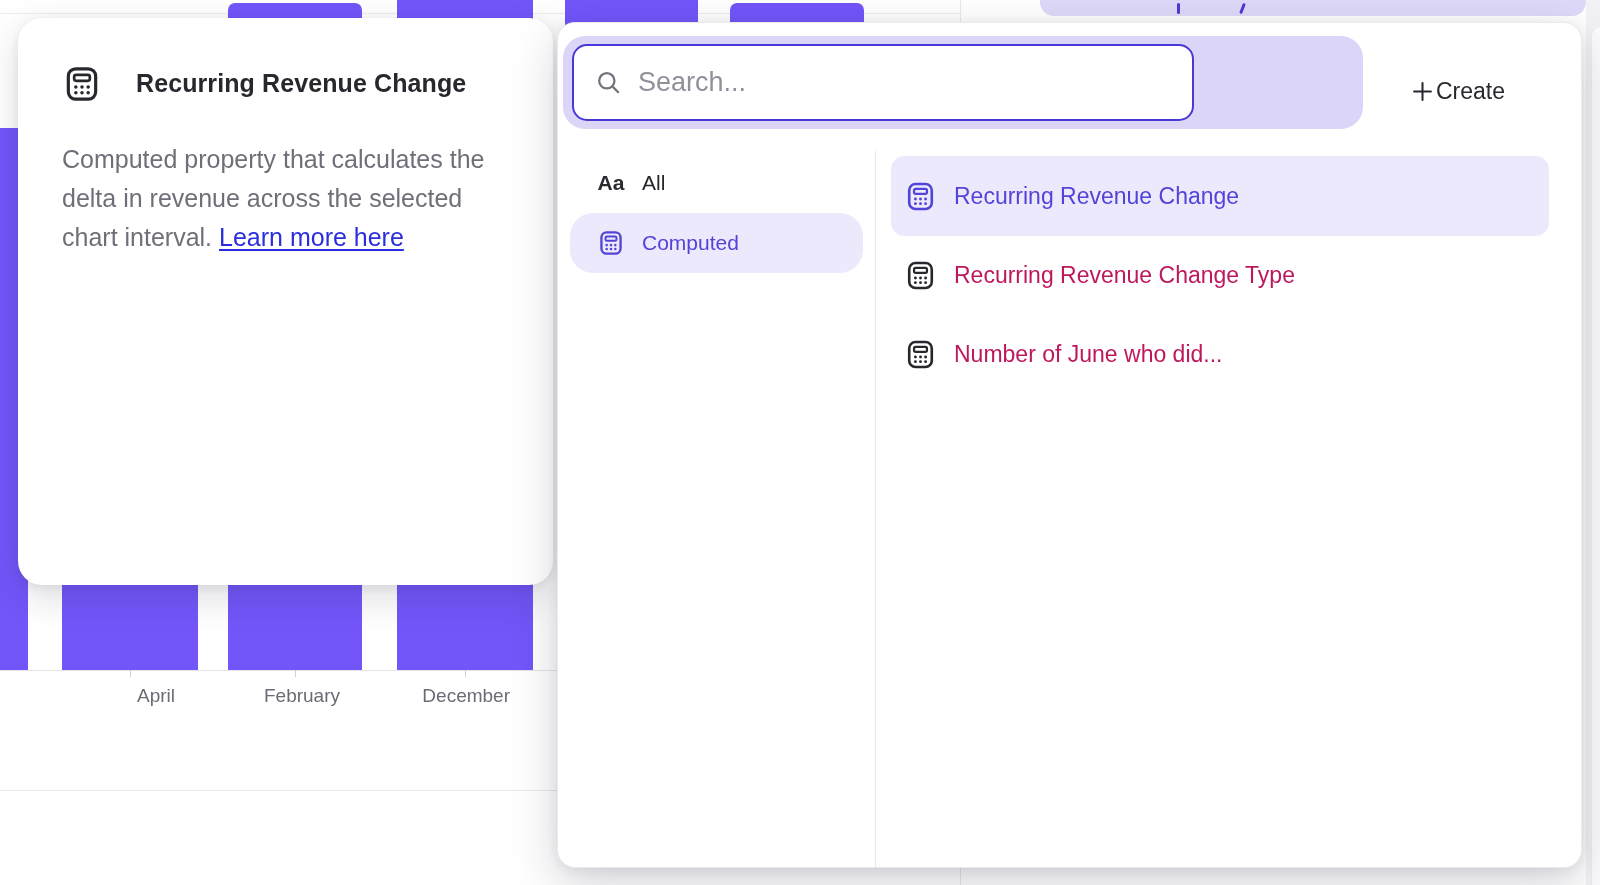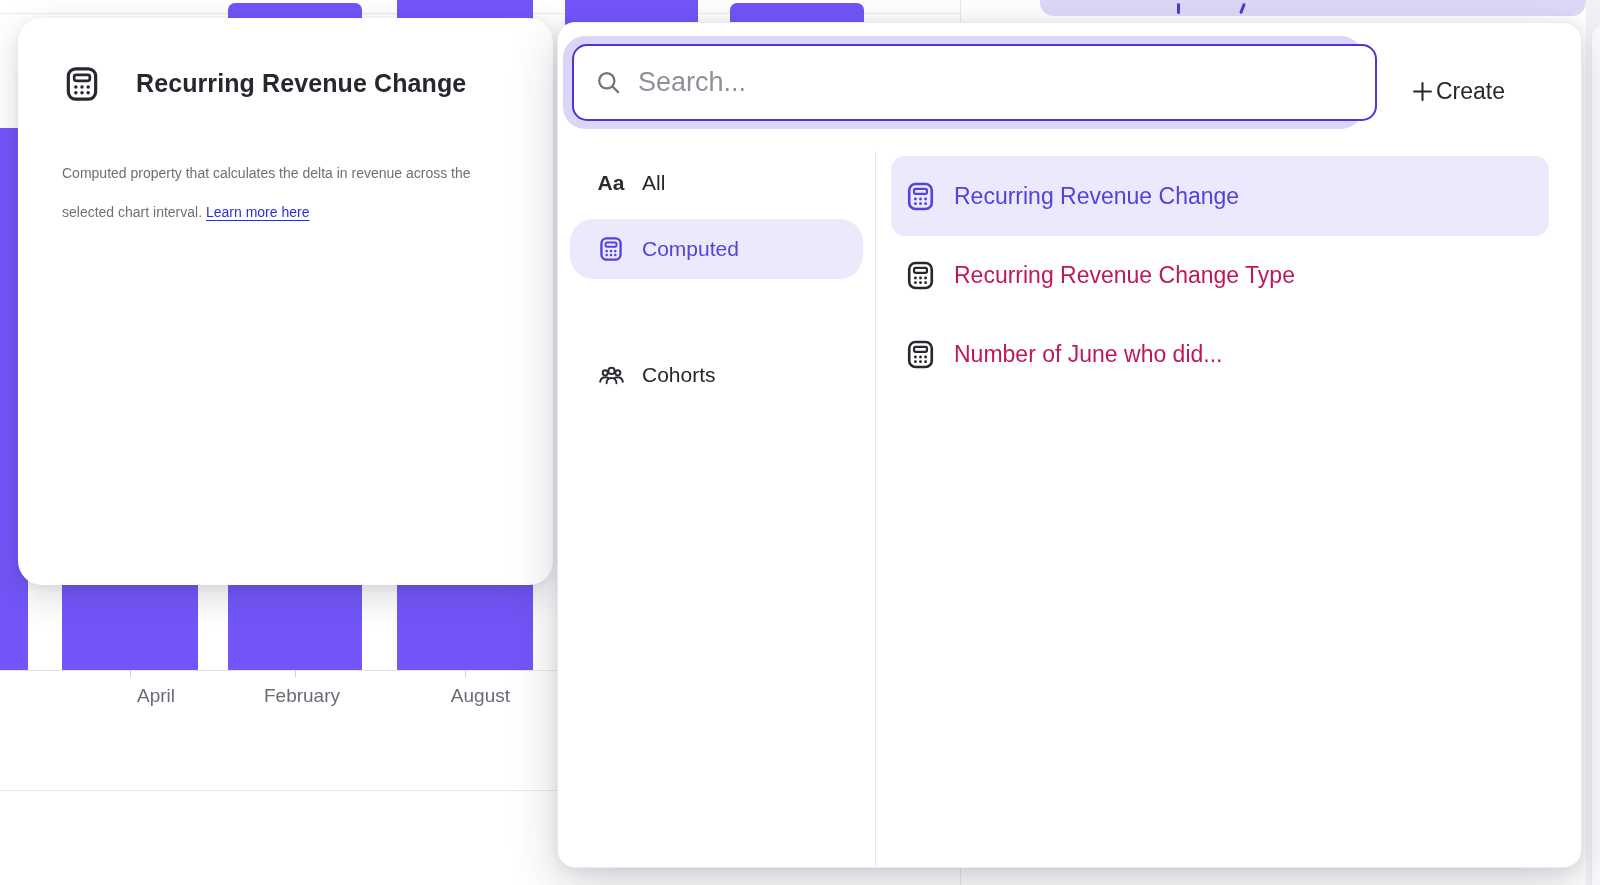--- a/index.html
+++ b/index.html
@@ -24,30 +24,30 @@
   .chip .frag{position:absolute;top:19px;width:3px;height:11px;background:#4b3ad6;border-radius:2px;}
   .chip .frag.f1{left:137px;}
   .chip .frag.f2{left:201px;transform:rotate(21deg);}
   
   .card{
     position:absolute;left:18px;top:18px;width:535px;height:567px;background:#ffffff;
     border-radius:24px;box-shadow:0 12px 36px rgba(35,35,60,.16),0 2px 10px rgba(35,35,60,.08);
   }
   .card .cal-icon{position:absolute;left:44px;top:46px;width:40px;height:40px;color:#27272e;}
   .card .title{position:absolute;left:118px;top:51px;font-size:25px;font-weight:700;color:#27272e;letter-spacing:.1px;}
-  .card .desc{position:absolute;left:44px;top:136px;width:436px;font-size:14px;line-height:39px;color:#6f6f79;}
+  .card .desc{position:absolute;left:44px;top:122px;width:436px;font-size:25px;line-height:39px;color:#6f6f79;}
   .card .desc a{color:#2b2ede;text-decoration:underline;text-underline-offset:3px;cursor:pointer;}
   
   .modal{
     position:absolute;left:557px;top:22px;width:1025px;height:846px;background:#ffffff;
     border-radius:18px;border:1px solid #e9e9ee;
     box-shadow:0 16px 48px rgba(35,35,60,.20),0 2px 12px rgba(35,35,60,.08);
   }
   .search-halo{position:absolute;left:5px;top:13px;width:800px;height:93px;background:#dbd5f8;border-radius:22px;}
-  .search-box{position:absolute;left:9px;top:8px;width:805px;height:77px;background:#ffffff;border:2px solid #4838d8;border-radius:15px;display:flex;align-items:center;}
+  .search-box{position:absolute;left:9px;top:8px;width:622px;height:77px;background:#ffffff;border:2px solid #4838d8;border-radius:15px;display:flex;align-items:center;}
   .search-box .mag{width:27px;height:27px;margin-left:21px;color:#73737d;flex:0 0 auto;}
   .search-box input{
     flex:1;border:none;outline:none;background:transparent;margin-left:14px;margin-right:10px;
     font-family:"Liberation Sans",sans-serif;font-size:27px;color:#27272e;
   }
   .search-box input::placeholder{color:#90909a;opacity:1;}
   .create-btn{position:absolute;left:843px;top:40px;height:56px;display:flex;align-items:center;cursor:pointer;padding:0 8px;}
   .create-btn .plus{width:27px;height:27px;color:#27272e;}
   .create-btn .lbl{font-size:23px;font-weight:500;color:#27272e;}
   .col-divider{position:absolute;left:317px;top:128px;width:1px;height:717px;background:#e8e8ec;}
@@ -87,21 +87,21 @@
   <div class="bar" style="left:397px;top:-12px;width:136px;height:682px;"></div>
   <div class="bar" style="left:565px;top:-12px;width:133px;height:40px;"></div>
   <div class="bar rounded" style="left:730px;top:3px;width:134px;height:25px;"></div>
 
   <div class="axis-line"></div>
   <div class="tick" style="left:130px;"></div>
   <div class="tick" style="left:295px;"></div>
   <div class="tick" style="left:465px;"></div>
   <span class="month-label" style="left:85px;">April</span>
   <span class="month-label" style="left:250px;">February</span>
-  <span class="month-label" style="left:420px;">August</span>
+  <span class="month-label" style="left:420px;">December</span>
   <div class="bottom-divider"></div>
 
   <div class="card">
     <div class="cal-icon">
       <svg viewBox="0 0 24 24" width="40" height="40" fill="none" stroke="currentColor">
         <rect x="3.8" y="2.9" width="16.4" height="18.2" rx="4.4" stroke-width="1.9"></rect>
         <rect x="7.3" y="6.5" width="9.4" height="3.6" rx="1.2" stroke-width="1.6"></rect>
         <g fill="currentColor" stroke="none">
           <circle cx="8.3" cy="13.8" r="1.05"></circle>
             <circle cx="12" cy="13.8" r="1.05"></circle>
@@ -143,52 +143,39 @@
       <span class="lbl">Create</span>
     </div>
 
     <div class="col-divider"></div>
 
     <div class="filter-row" style="top:131px;text-align:right;">
       <span class="ic aa">Aa</span>
       <span class="lbl">All</span>
     </div>
 
-    <div class="filter-row selected" style="top:196px;height:60px;border-radius:23px;">
+    <div class="filter-row selected" style="top:190px;height:60px;border-radius:23px;">
       <span class="ic">
         <svg viewBox="0 0 24 24" width="28" height="28" fill="none" stroke="currentColor">
           <rect x="3.8" y="2.9" width="16.4" height="18.2" rx="4.4" stroke-width="2"></rect>
           <rect x="7.3" y="6.5" width="9.4" height="3.6" rx="1.2" stroke-width="1.7"></rect>
           <g fill="currentColor" stroke="none">
             <circle cx="8.3" cy="13.8" r="1.1"></circle>
               <circle cx="12" cy="13.8" r="1.1"></circle>
               <circle cx="15.7" cy="13.8" r="1.1"></circle>
             <circle cx="8.3" cy="17.2" r="1.1"></circle>
               <circle cx="12" cy="17.2" r="1.1"></circle>
               <circle cx="15.7" cy="17.2" r="1.1"></circle>
           </g>
         </svg>
       </span>
       <span class="lbl">Computed</span>
     </div>
 
 
-    <div class="filter-row" style="top:323px;">
-      <span class="ic">
-        <svg viewBox="0 0 24 24" width="29" height="29" fill="none" stroke="currentColor" stroke-width="1.6" stroke-linecap="round">
-          <circle cx="6.8" cy="9.8" r="2.1"></circle>
-          <circle cx="17.2" cy="9.8" r="2.1"></circle>
-          <circle cx="12" cy="8.2" r="2.6"></circle>
-          <path d="M2.6 17.2c.4-2.3 2-3.7 4.4-3.7 1 0 1.8.2 2.5.7"></path>
-          <path d="M21.4 17.2c-.4-2.3-2-3.7-4.4-3.7-1 0-1.8.2-2.5.7"></path>
-          <path d="M7.9 18.4c0-2.6 1.7-4.3 4.1-4.3s4.1 1.7 4.1 4.3"></path>
-        </svg>
-      </span>
-      <span class="lbl">Cohorts</span>
-    </div>
 
     <div class="result-row selected" style="top:133px;">
       <span class="ic">
         <svg viewBox="0 0 24 24" width="33" height="33" fill="none" stroke="currentColor">
           <rect x="3.8" y="2.9" width="16.4" height="18.2" rx="4.6" stroke-width="1.9"></rect>
           <rect x="7.3" y="6.5" width="9.4" height="3.6" rx="1.2" stroke-width="1.6"></rect>
           <g fill="currentColor" stroke="none">
             <circle cx="8.3" cy="13.8" r="1.05"></circle>
               <circle cx="12" cy="13.8" r="1.05"></circle>
               <circle cx="15.7" cy="13.8" r="1.05"></circle>

